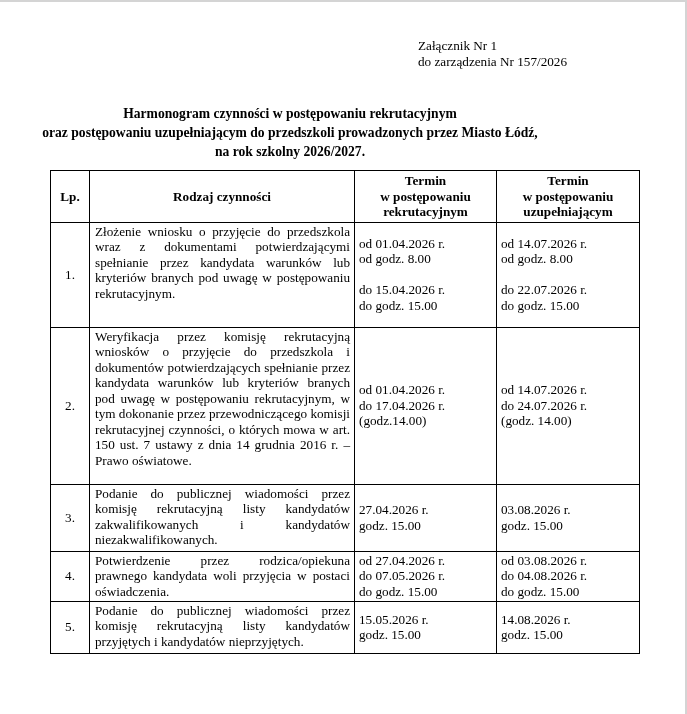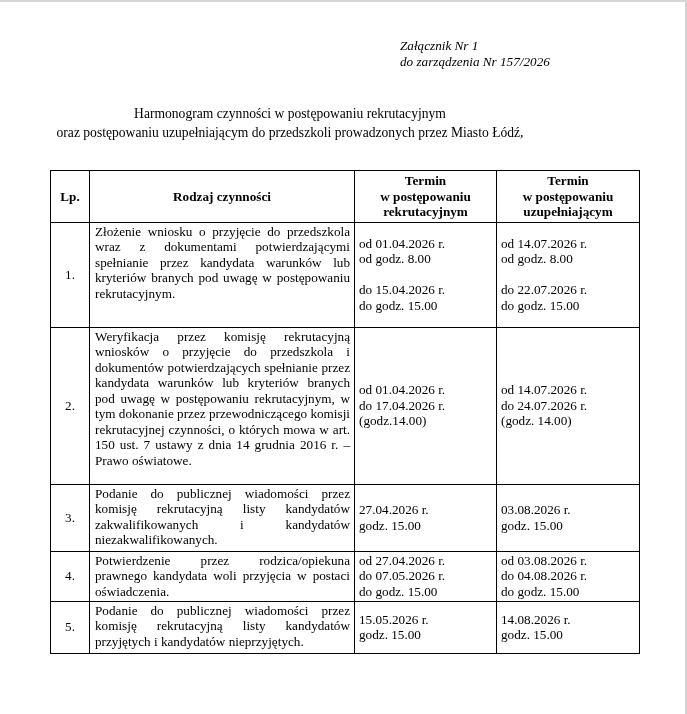--- a/index.html
+++ b/index.html
@@ -22,34 +22,33 @@
   .edge-top {
     position: absolute; top: 0; left: 0; width: 687px; height: 2px;
     background: var(--edge_line);
   }
   .edge-right {
     position: absolute; top: 0; right: 0; width: 2px; height: 714px;
     background: var(--edge_line);
   }
   .attachment-block {
     position: absolute;
-    left: 400px;
+    left: 418px;
     top: 38px;
     font-size: 13.2px;
     line-height: 16px;
     white-space: nowrap;
-    font-style: italic;
   }
   .doc-title {
     position: absolute;
     left: 0;
     top: 104px;
     width: 580px;
     text-align: center;
-    font-weight: normal;
+    font-weight: bold;
     font-size: 13.6px;
     line-height: 19px;
   }
   table.schedule {
     position: absolute;
     left: 50px;
     top: 170px;
     width: 589px;
     border-collapse: collapse;
     table-layout: fixed;
@@ -100,20 +99,21 @@
   <div class="edge-right"></div>
 
   <div class="attachment-block">
     <div>Załącznik Nr 1</div>
     <div>do zarządzenia Nr 157/2026</div>
   </div>
 
   <div class="doc-title">
     <div>Harmonogram czynności w postępowaniu rekrutacyjnym</div>
     <div>oraz postępowaniu uzupełniającym do przedszkoli prowadzonych przez Miasto Łódź,</div>
+    <div>na rok szkolny 2026/2027.</div>
   </div>
 
   <table class="schedule">
     <colgroup>
       <col style="width:39px">
       <col style="width:265px">
       <col style="width:142px">
       <col style="width:143px">
     </colgroup>
     <tbody>

